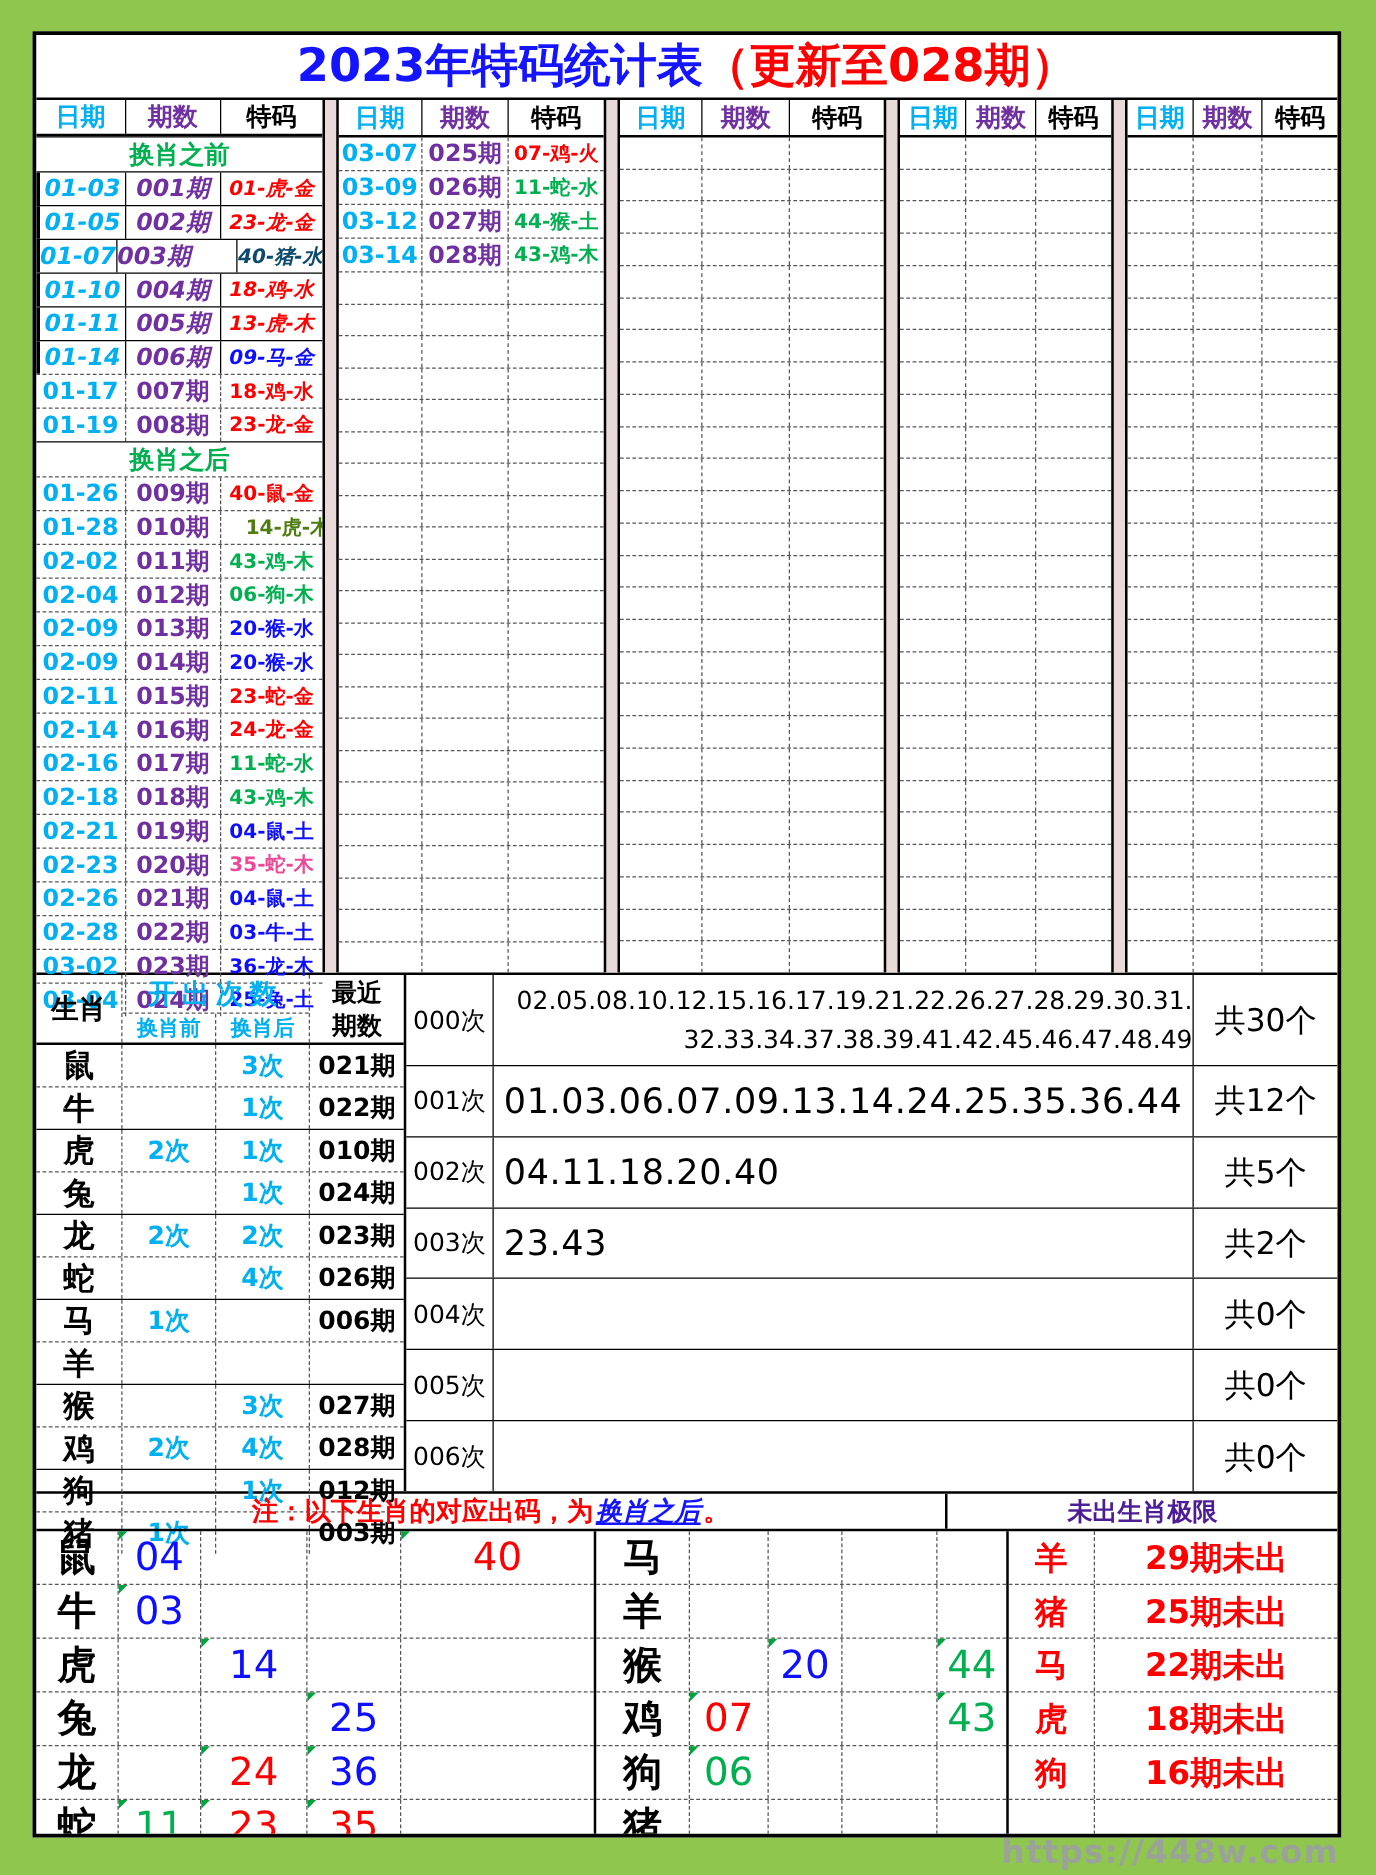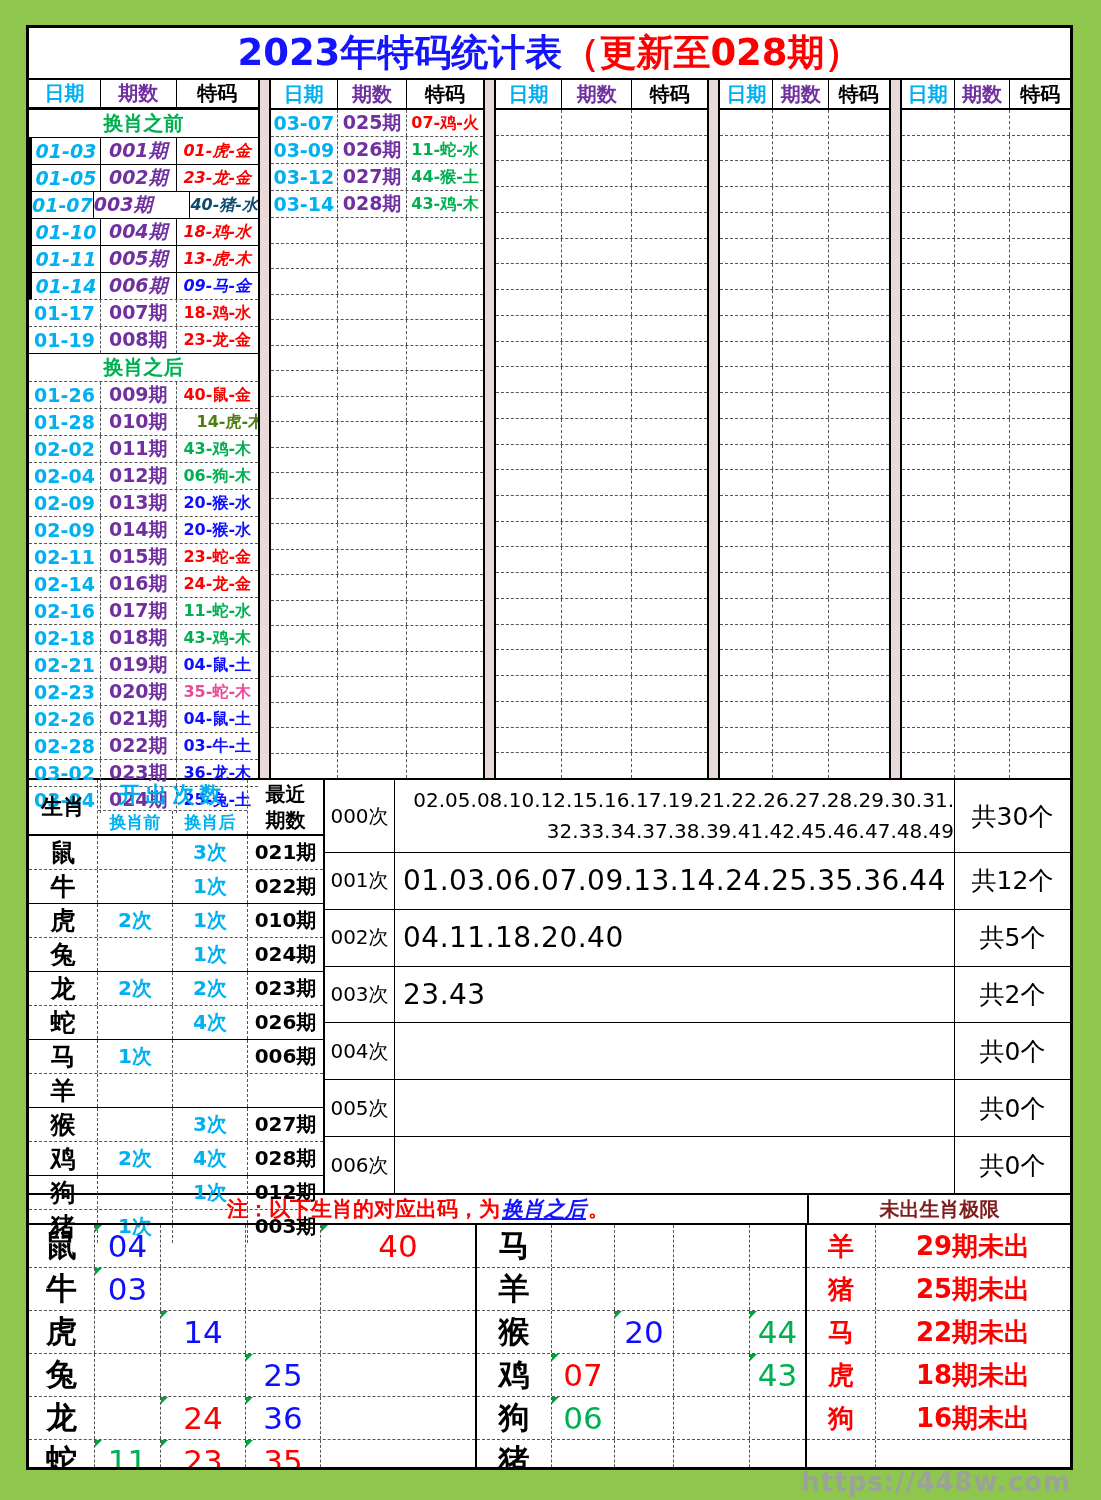--- a/index.html
+++ b/index.html
@@ -58,21 +58,21 @@
   .fb{flex:1;display:flex;border-top:1px solid #000;text-align:right;}
   .fb.first{flex:none;height:72px;border-top:none;}
   .fb-label{width:70px;display:flex;align-items:center;justify-content:center;font-size:20px;font-weight:500;border-right:1px solid #000;}
   .fb-nums{flex:1;display:flex;align-items:center;font-size:28px;font-weight:500;padding-left:8px;letter-spacing:0.5px;overflow:hidden;}
   .fb-nums.small{font-size:20px;line-height:1.55;letter-spacing:0;word-break:break-all;}
   .fb-count{width:116px;display:flex;align-items:center;justify-content:center;font-size:25px;font-weight:500;border-left:1px solid #000;}
   
   .note-row{height:34px;display:flex;border-bottom:2px solid #000;}
   .note-left{flex:1;display:flex;align-items:center;justify-content:center;color:#ff0000;font-weight:bold;font-size:21px;white-space:nowrap;}
   .note-hl{color:#1414ff;font-style:italic;text-decoration:underline;margin:0 2px;}
-  .note-right{width:263px;border-left:2px solid #000;display:flex;align-items:center;justify-content:center;color:#7f1d1d;font-weight:bold;font-size:20px;}
+  .note-right{width:314px;border-left:2px solid #000;display:flex;align-items:center;justify-content:center;color:#4c1d95;font-weight:bold;font-size:20px;}
   
   .bottom{flex:1;display:flex;}
   .b-sec{display:flex;flex-direction:column;}
   .b-sec.bl{width:448px;border-right:2px solid #000;}
   .b-sec.bm{width:330px;border-right:2px solid #000;}
   .b-sec.br{flex:1;}
   .b-row{flex:1;display:flex;border-top:1px dashed #555;}
   .b-row:first-child{border-top:none;}
   .b-cell{display:flex;align-items:center;justify-content:center;border-left:1px dashed #555;font-size:31px;font-weight:500;position:relative;}
   .b-cell:first-child{border-left:none;}

